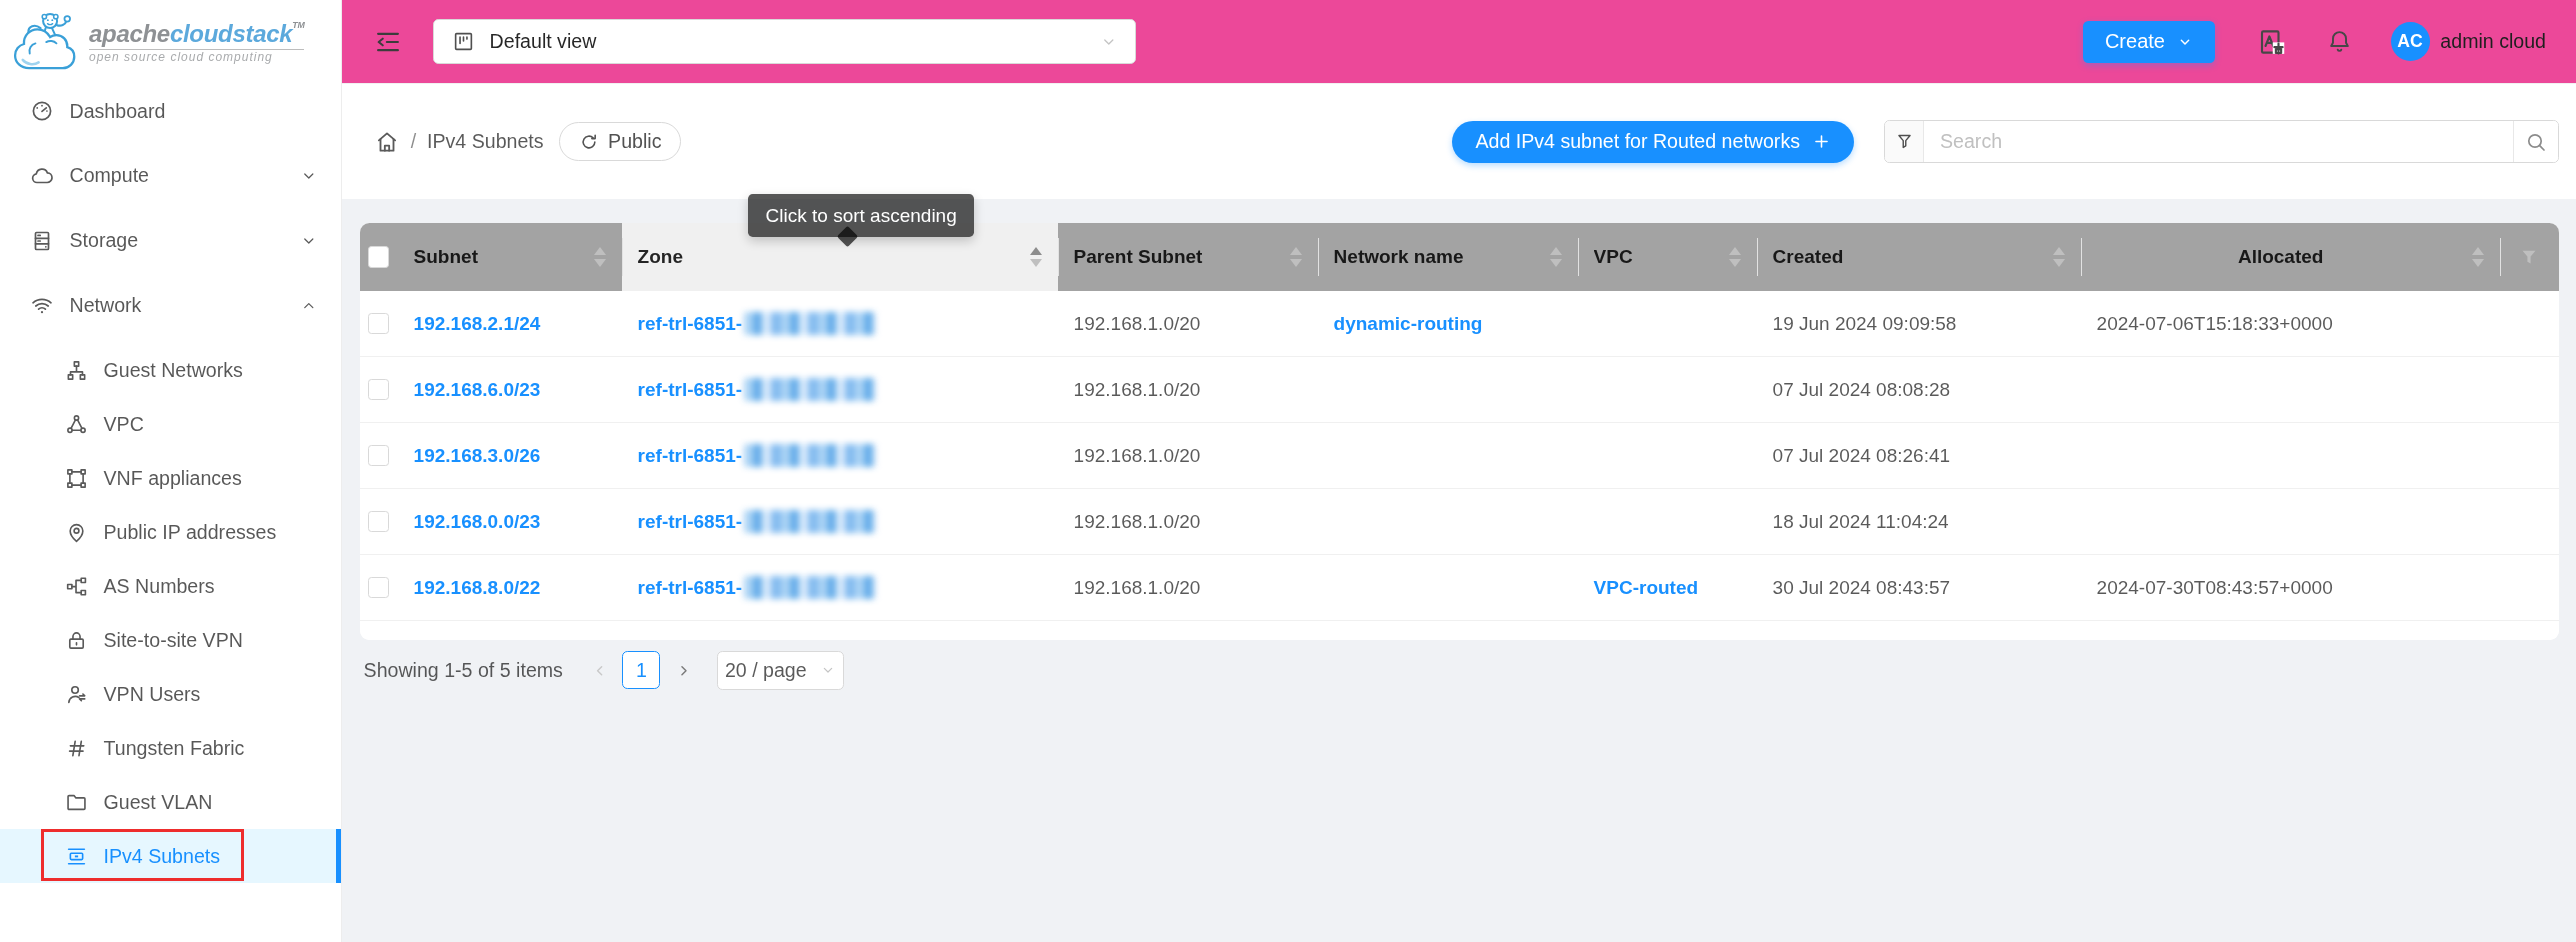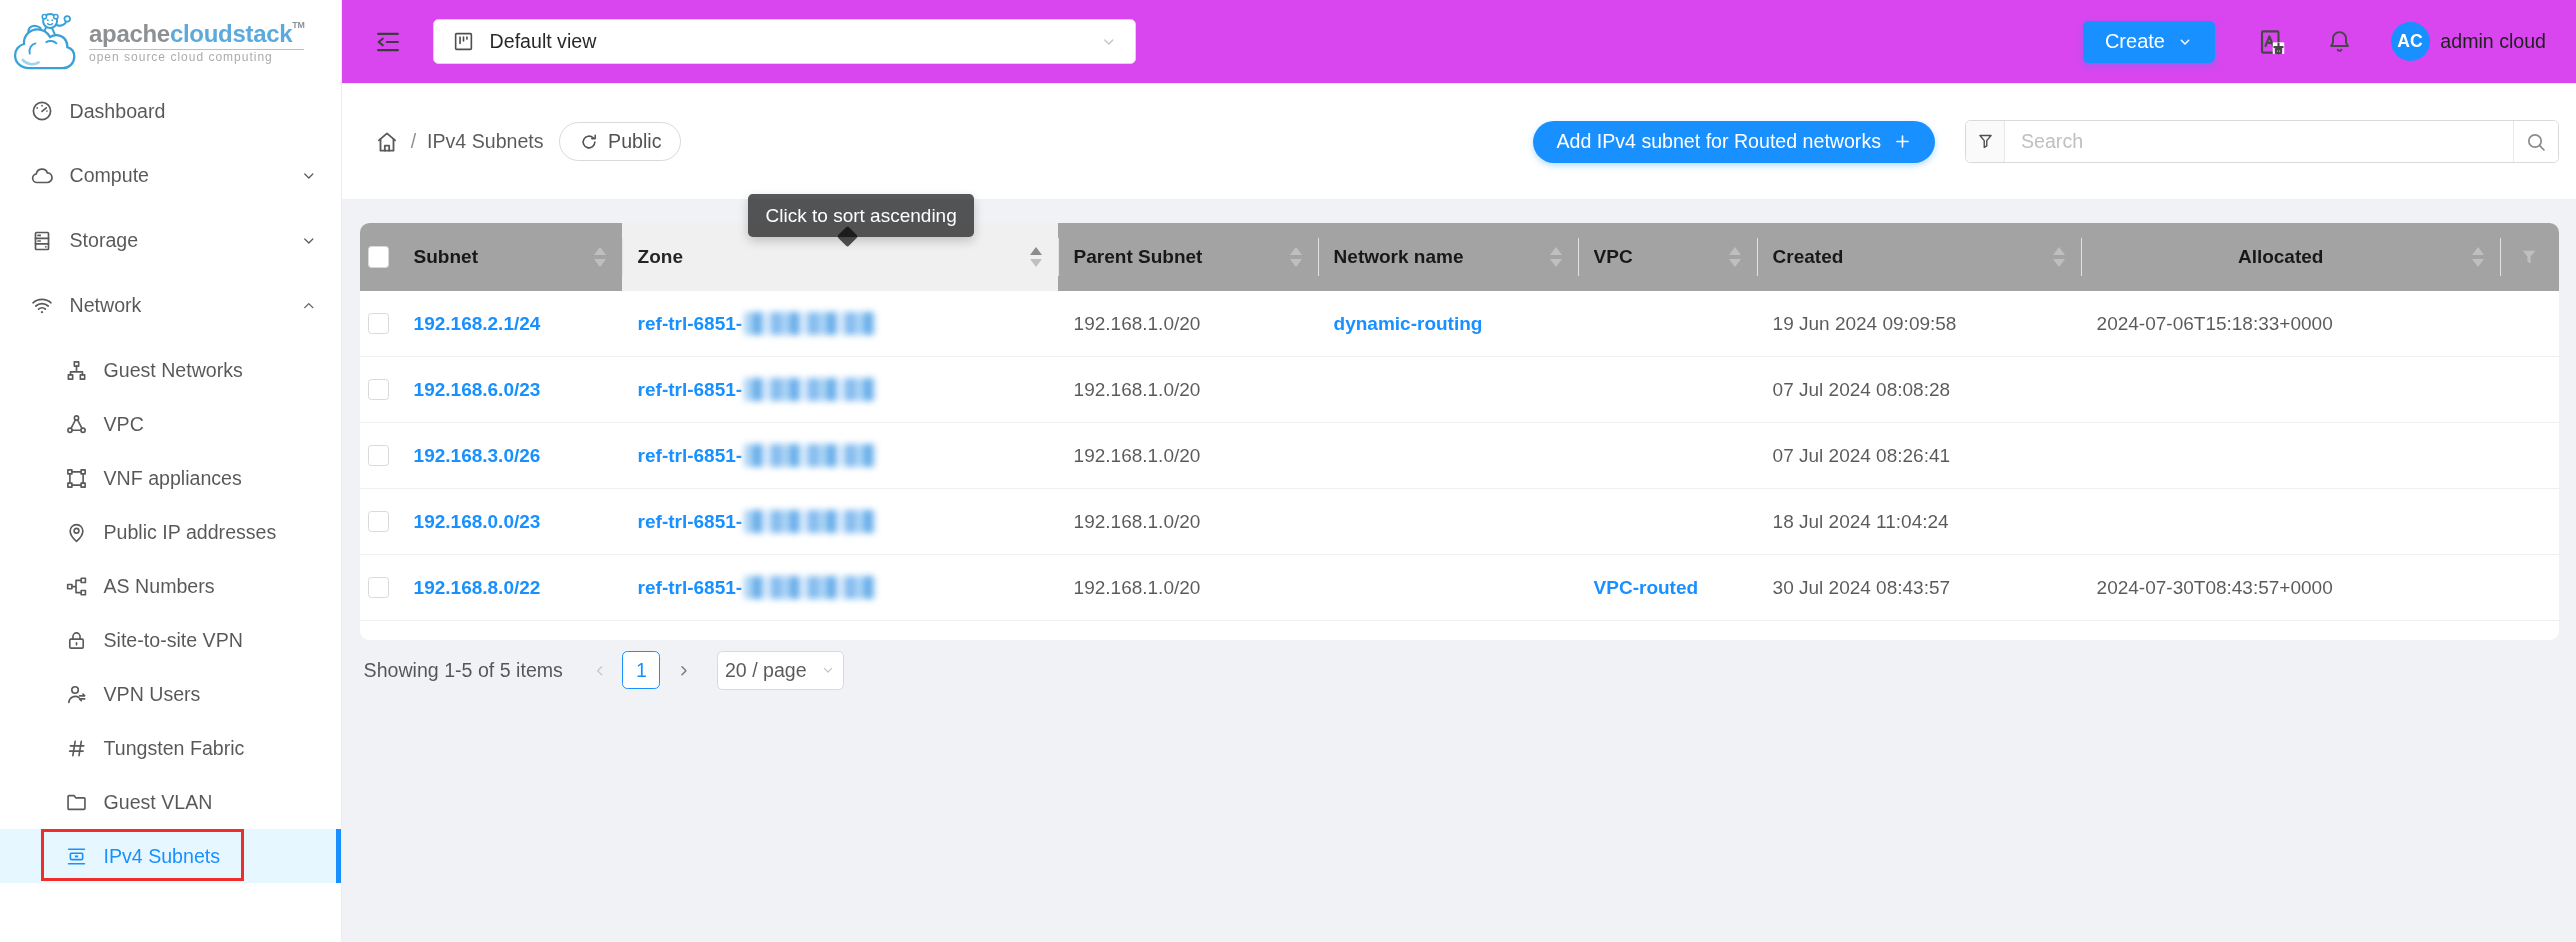--- a/index.html
+++ b/index.html
@@ -8,21 +8,21 @@
     font-family:"Liberation Sans","DejaVu Sans",sans-serif;
     font-size:19px; color:rgba(0,0,0,0.65);
     display:flex; position:relative; background:#f0f2f5;
   }
   svg { display:block; }
 
   
   .sidebar { width:342px; background:#fff; border-right:0.7px solid #ededed; position:relative; z-index:3; flex:0 0 342px; }
   .logo-row { height:84px; display:flex; align-items:center; padding-left:9.5px; }
   .logo-mark { width:70px; height:66px; flex:0 0 auto; }
-  .wordmark { margin-left:9.5px; }
+  .wordmark { margin-left:9.5px;font-style:italic; }
   .wordmark-line { font-weight:bold; font-size:24px; letter-spacing:-0.3px; border-bottom:1.4px solid #bdbdbd; padding-bottom:2.7px; white-space:nowrap; }
   .wm-gray { color:#8e9194; }
   .wm-blue { color:#5ca9dc; }
   .wm-tm { font-size:8.8px; color:#8e9194; vertical-align:top; }
   .tagline { font-size:12px; color:#a9abad; letter-spacing:1px; margin-top:2.7px; white-space:nowrap; }
 
   .menu { padding-top:0; }
   .menu-item { height:54px; margin-bottom:10.8px; display:flex; align-items:center; padding:0 23px 0 30px; cursor:pointer; color:rgba(0,0,0,0.66); }
   .submenu-item { height:54px; display:flex; align-items:center; padding:0 23px 0 65px; cursor:pointer; color:rgba(0,0,0,0.66); position:relative; }
   .mi-icon { width:24px; height:24px; flex:0 0 auto; color:#5a5a5a; }
@@ -30,21 +30,21 @@
   .mi-icon svg { width:100%; height:100%; }
   .mi-label { margin-left:15.5px; font-size:19.6px; white-space:nowrap; }
   .mi-chevron { margin-left:auto; width:17.6px; height:17.6px; color:#5a5a5a; }
   .mi-chevron svg { width:100%; height:100%; }
   .submenu-item.selected { background:#e6f7ff; color:#1890ff; border-right:5.4px solid #1890ff; }
   .submenu-item.selected .mi-icon { color:#1890ff; }
   .submenu-item.annotated::after { content:''; position:absolute; left:41px; right:92px; top:0; bottom:2.7px; border:3.4px solid #ee2d2d; pointer-events:none; }
 
   
   .main { flex:1; display:flex; flex-direction:column; background:#f0f2f5; min-width:0; }
-  .topbar { height:84px; background:#d946ef; display:flex; align-items:center; padding:0 30px 0 32px; border-bottom:1.4px solid #f1f1f1; }
+  .topbar { height:84px; background:#ec4899; display:flex; align-items:center; padding:0 30px 0 32px; border-bottom:1.4px solid #f1f1f1; }
   .collapse-btn { width:28px; height:28px; color:#3c3c3c; cursor:pointer; }
   .collapse-btn svg { width:100%; height:100%; }
   .view-select { margin-left:31px; width:703px; height:45px; border:1.4px solid #d9d9d9; border-radius:5.4px; background:#fff; display:flex; align-items:center; padding:0 17.6px; cursor:pointer; }
   .view-select .vs-icon { width:23px; height:23px; color:#4f4f4f; }
   .view-select .vs-icon svg { width:100%; height:100%; }
   .vs-label { margin-left:15px; font-size:19.6px; color:rgba(0,0,0,0.85); }
   .vs-chevron { margin-left:auto; width:17.6px; height:17.6px; color:#c4c4c4; }
   .vs-chevron svg { width:100%; height:100%; }
   .topbar-right { margin-left:auto; display:flex; align-items:center; }
   .create-btn { background:#1890ff; color:#fff; border:none; border-radius:5.4px; height:42px; padding:0 21.6px; font-size:20px; display:flex; align-items:center; gap:12px; cursor:pointer; box-shadow:0 2.7px 6.8px rgba(24,144,255,0.3); font-family:inherit; }
@@ -64,21 +64,21 @@
   .bc-home svg { width:100%; height:100%; }
   .bc-sep { color:rgba(0,0,0,0.45); font-size:19.6px; }
   .bc-current { color:rgba(0,0,0,0.65); font-size:19.6px; }
   .refresh-btn { margin-left:15px; height:39px; border:1.4px solid #d9d9d9; border-radius:23px; background:#fff; display:flex; align-items:center; gap:9.5px; padding:0 19px; font-size:19.6px; color:#525252; cursor:pointer; font-family:inherit; }
   .refresh-btn .rb-icon { width:20px; height:20px; }
   .refresh-btn .rb-icon svg { width:100%; height:100%; }
   .head-actions { margin-left:auto; display:flex; align-items:center; }
   .add-btn { background:#1890ff; color:#fff; border:none; border-radius:23px; height:42px; padding:0 23px; font-size:19.6px; display:flex; align-items:center; gap:12px; cursor:pointer; box-shadow:0 2.7px 6.8px rgba(24,144,255,0.3); font-family:inherit; white-space:nowrap; }
   .add-btn .ab-plus { width:19px; height:19px; }
   .add-btn .ab-plus svg { width:100%; height:100%; }
-  .search-group { margin-left:30px; width:594px; height:43px; border:1.4px solid #d9d9d9; border-radius:5.4px; background:#fff; display:flex; align-items:stretch; overflow:hidden; }
+  .search-group { margin-left:30px; width:675px; height:43px; border:1.4px solid #d9d9d9; border-radius:5.4px; background:#fff; display:flex; align-items:stretch; overflow:hidden; }
   .search-prefix { width:39px; background:#fafafa; border-right:1.4px solid #e8e8e8; display:flex; align-items:center; justify-content:center; color:#4f4f4f; cursor:pointer; }
   .search-prefix svg { width:19px; height:19px; }
   .search-input { flex:1; border:none; outline:none; font-size:19.6px; padding:0 16px; color:rgba(0,0,0,0.75); font-family:inherit; min-width:0; }
   .search-input::placeholder { color:#c0c0c0; }
   .search-suffix { width:45px; border-left:1.4px solid #e8e8e8; display:flex; align-items:center; justify-content:center; color:#8c8c8c; cursor:pointer; background:#fff; }
   .search-suffix svg { width:24px; height:24px; }
 
   
   .content { flex:1; padding:24px 17px 0 17.6px; position:relative; }
   .table-card { background:#fff; border-radius:9.5px; overflow:hidden; }

